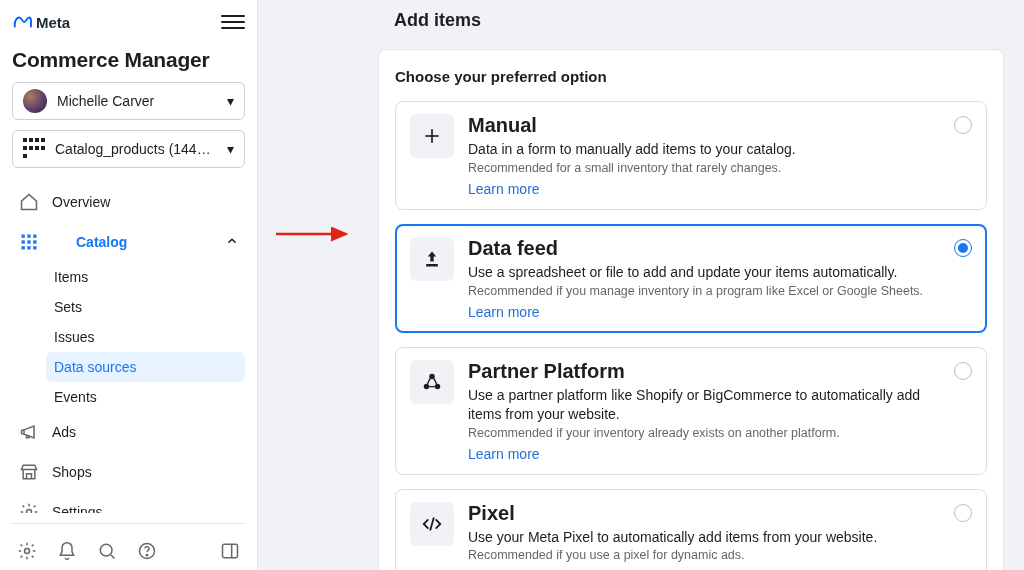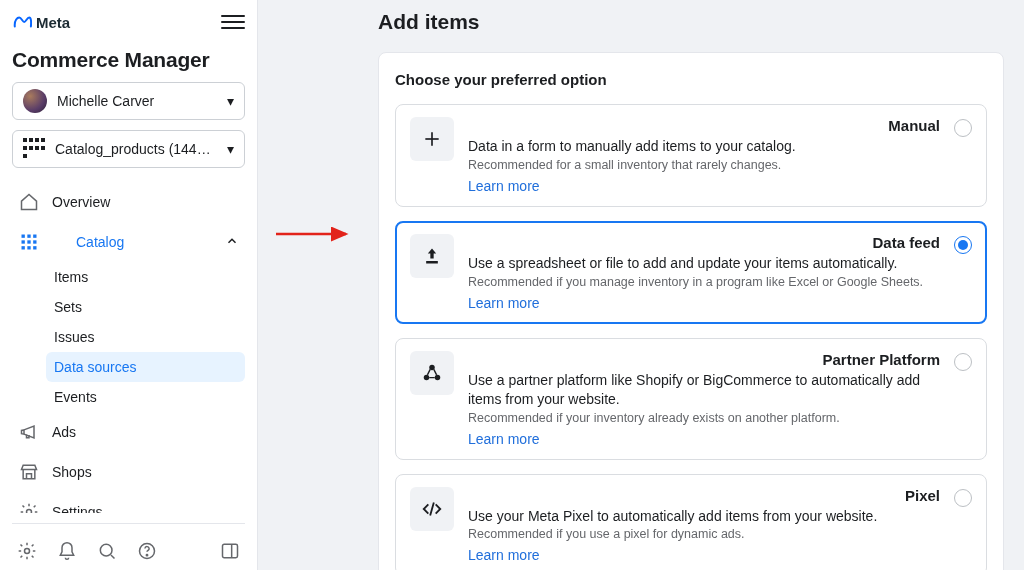--- a/index.html
+++ b/index.html
@@ -15,40 +15,40 @@
   .side-title { font-size:21px; font-weight:700; margin-top:14px; margin-bottom:10px; letter-spacing:-0.2px;}
   .dd { border:1px solid #ccd0d5; border-radius:6px; height:38px; display:flex; align-items:center; padding:0 10px; gap:10px; cursor:pointer; margin-bottom:10px;}
   .dd .avatar{ width:24px; height:24px; border-radius:50%; background: radial-gradient(circle at 30% 30%, #a97b5d, #5a3d68 60%, #2b1e34);}
   .dd .gicon{ width:22px; height:22px; display:flex; flex-wrap:wrap; gap:2px;}
   .dd .gicon i{ width:4px; height:4px; background:#1c1e21;}
   .dd .label{ flex:1; font-size:14px; color:#1c1e21; white-space:nowrap; overflow:hidden; text-overflow:ellipsis;}
   .dd .chev{ color:#1c1e21; }
   .nav { margin-top:4px; flex:1; overflow:auto;}
   .nav-item { display:flex; align-items:center; height:40px; gap:12px; padding:0 6px; border-radius:6px; cursor:pointer; color:#1c1e21;}
   .nav-item .nicon{ width:22px; height:22px; display:flex; align-items:center; justify-content:center; color:#65676b;}
-  .nav-item.active{ color:#1877f2; font-weight:400;gap:36px;}
+  .nav-item.active{ color:#1877f2; font-weight:700;gap:36px;}
   .nav-item.active .nicon{ color:#1877f2;}
   .nav-item .exp { margin-left:auto; }
   .sub { padding-left:34px;}
   .sub .sub-item{ height:30px; display:flex; align-items:center; border-radius:6px; cursor:pointer; padding:0 8px; font-size:14px; color:#1c1e21;text-align:right;}
   .sub .sub-item.sel{ background:#e7f3ff; color:#1877f2; font-weight:500;}
   .side-divider{ height:1px; background:#e4e6eb; margin:10px 0;}
   .side-bottom{ display:flex; align-items:center; gap:18px; padding:6px 4px 0;}
   .side-bottom .bicon{ width:22px; height:22px; color:#65676b; cursor:pointer; display:flex; align-items:center; justify-content:center;}
   .side-bottom .spacer{ flex:1;}
   
   .main { flex:1; background:#f0f2f5; padding: 4px 20px 16px 120px; position:relative; overflow:auto;}
-  .page-title{ font-size:21px; font-weight:700; margin:6px 0 18px; color:#1c1e21;}
+  .page-title{ font-size:18px; font-weight:700; margin:6px 16px 18px; color:#1c1e21;}
   .card{ background:#fff; border:1px solid #e4e6eb; border-radius:8px; padding:18px 16px 14px; box-shadow:0 0 0 rgba(0,0,0,0);}
   .panel-title{ font-size:15px; font-weight:700; margin-bottom:16px;}
   .opt{ border:1px solid #dadde1; border-radius:8px; padding:12px 14px; display:flex; gap:14px; margin-bottom:14px; cursor:pointer; position:relative;}
   .opt.selected{ border:2px solid #1877f2; padding:11px 13px;}
   .opt .iconbox{ width:44px; height:44px; background:#f0f2f5; border-radius:6px; display:flex; align-items:center; justify-content:center; color:#1c1e21; flex-shrink:0;}
   .opt .content{ flex:1;}
-  .opt h3{ font-size:15px; font-weight:700; margin-bottom:3px;text-align:right;}
+  .opt h3{ font-size:20px; font-weight:700; margin-bottom:3px;}
   .opt p.desc{ font-size:14px; color:#1c1e21; line-height:1.35; margin-bottom:2px;}
   .opt p.rec{ font-size:12.5px; color:#65676b; margin-bottom:6px;}
   .opt .learn{ font-size:14px; color:#216fdb; cursor:pointer; display:inline-block;}
   .opt .radio{ width:18px; height:18px; border:1.5px solid #bcc0c4; border-radius:50%; flex-shrink:0; margin-top:2px; display:flex; align-items:center; justify-content:center;}
   .opt.selected .radio{ border-color:#1877f2;}
   .opt.selected .radio::after{ content:''; width:10px; height:10px; background:#1877f2; border-radius:50%;}
   .arrow{ position:absolute; left:18px; top:224px; }
   .arrow svg{ overflow:visible;}
 </style>
 </head>

